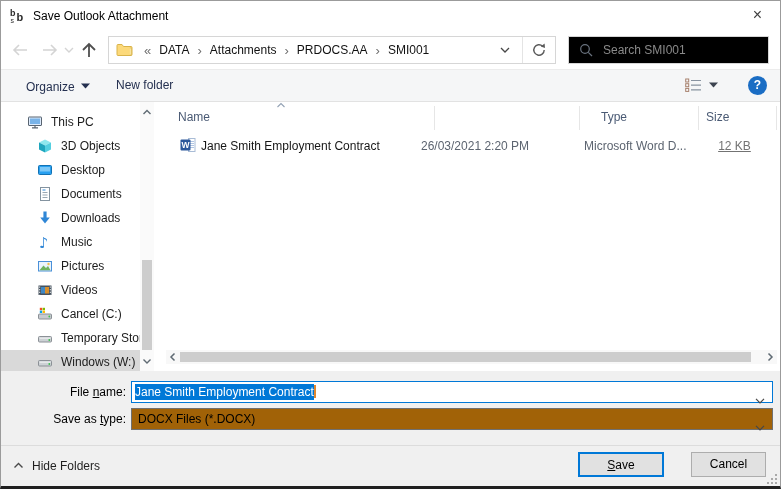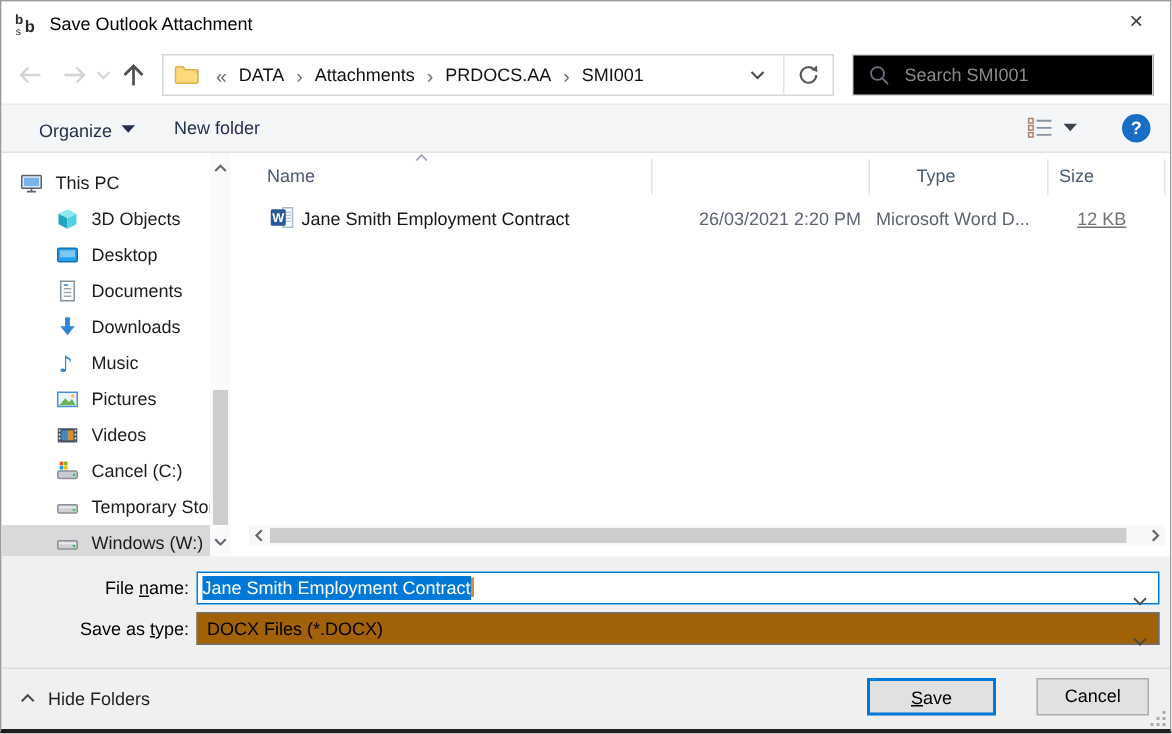--- a/index.html
+++ b/index.html
@@ -37,38 +37,38 @@
   .cmd-item { position:absolute; top:0; height:31px; line-height:31px; color:#243050; }
   .organize { left:25px; }
   .organize .dd { display:inline-block; margin-left:6px; vertical-align:2px; }
   .newfolder { left:115px; }
   .views-group { position:absolute; right:62px; top:8px; display:flex; align-items:center; gap:7px; }
   .help-btn { position:absolute; right:13px; top:6px; width:19px; height:19px; border-radius:50%;
     background:#1a6dc4; color:#fff; font-weight:bold; font-size:12px; text-align:center; line-height:19px; }
   
   .main { position:absolute; left:0; top:101px; right:0; height:269px; background:#fff; }
   .sidebar { position:absolute; left:0; top:0; width:139px; height:100%; overflow:hidden; padding-top:8px; }
-  .side-item { height:24px; display:flex; align-items:center; padding-left:12px; white-space:nowrap; }
+  .side-item { height:24px; display:flex; align-items:center; padding-left:26px; white-space:nowrap; }
   .side-item.child { padding-left:36px; }
   .side-item.selected { background:#d9d9d9; }
   .side-item .ico { width:16px; height:16px; margin-right:8px; flex:0 0 16px; }
   .side-scroll { position:absolute; left:139px; top:0; width:14px; height:100%; background:#fafafa; }
   .side-scroll .thumb { position:absolute; left:2px; width:10px; top:158px; height:90px; background:#cdcdcd; }
   .sb-caret { position:absolute; left:2px; width:10px; height:10px; }
   
   .filearea { position:absolute; left:165px; top:0; width:611px; height:100%; }
   .lv-header { position:absolute; left:0; top:2px; width:611px; height:27px; color:#4a5a74; }
   .lv-col { position:absolute; top:0; height:27px; line-height:27px; padding-left:8px; }
   .lv-div { position:absolute; top:2px; width:1px; height:24px; background:#e6e6e6; }
   .sort-caret { position:absolute; left:110px; top:-2px; }
   .lv-row { position:absolute; left:0; top:33px; width:611px; height:23px; line-height:23px; }
   .cell { position:absolute; top:0; height:23px; white-space:nowrap; overflow:hidden; }
   .cell-name { left:14px; width:250px; color:#161616; }
   .cell-name .ico { vertical-align:-3px; margin-right:5px; }
-  .cell-date { left:284px; width:140px; color:#5c6470;text-align:center; }
+  .cell-date { left:255px; width:140px; color:#5c6470; }
   .cell-type { left:418px; width:112px; color:#5c6470; }
   .cell-size { left:532px; width:73px; text-align:center; color:#737373;text-decoration:underline; }
   .hscroll { position:absolute; left:0; top:248px; width:611px; height:14px; background:#f8f8f8; }
   .hscroll .thumb { position:absolute; left:14px; top:2px; width:571px; height:10px; background:#cdcdcd; }
   .hs-arrow { position:absolute; top:2px; width:10px; height:10px; }
   
   .form { position:absolute; left:0; top:370px; right:0; height:74px; background:#f0f0f0; }
   .form-label { position:absolute; left:0; width:125px; text-align:right; height:22px; line-height:22px; color:#000;padding-left:27px; }
   .accel { text-decoration:underline; }
   .combo { position:absolute; left:130px; width:642px; height:22px; line-height:20px; }
@@ -281,21 +281,21 @@
     </div>
 
     <div class="filearea">
       <div class="lv-header">
         <svg class="sort-caret" width="10" height="6" viewBox="0 0 10 6">
           <path d="M1.5 5 L5 1.5 L8.5 5" fill="none" stroke="#93a2b5" stroke-width="1.1"></path>
         </svg>
         <div class="lv-col" style="left:4px; width:260px">Name</div>
         <div class="lv-div" style="left:268px"></div>
         <div class="lv-div" style="left:413px"></div>
-        <div class="lv-col" style="left:437px; width:115px">Type</div>
+        <div class="lv-col" style="left:427px; width:115px">Type</div>
         <div class="lv-div" style="left:532px"></div>
         <div class="lv-col" style="left:532px; width:74px">Size</div>
         <div class="lv-div" style="left:610px"></div>
       </div>
 
       <div class="lv-row">
         <div class="cell cell-name">
           <svg class="ico" width="16" height="16" viewBox="0 0 16 16">
             <rect x="8.5" y="1.5" width="6.5" height="13" fill="#fff" stroke="#a9bcd6"></rect>
             <path d="M10 4.5 h4 M10 6.5 h4 M10 8.5 h4 M10 10.5 h4" stroke="#9cb6dc" stroke-width="0.8"></path>

